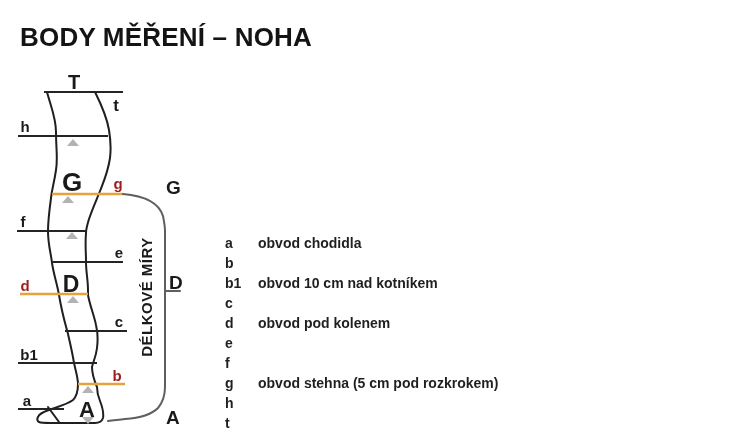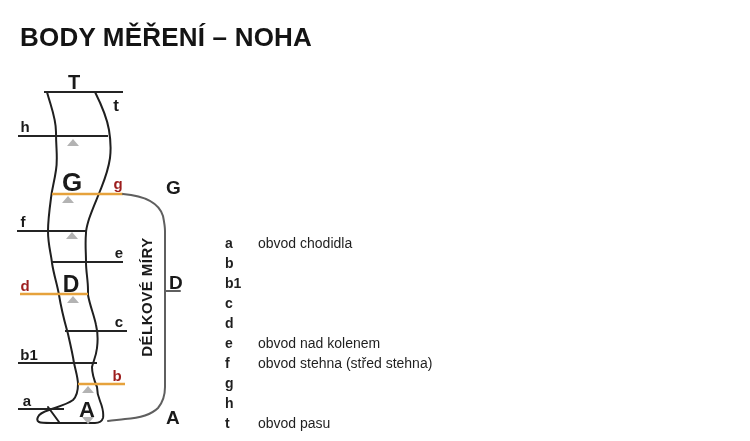--- a/index.html
+++ b/index.html
@@ -23,21 +23,21 @@
   .outline   { fill:none; stroke:#1f1f1f; stroke-width:2;   stroke-linecap:round; stroke-linejoin:round; }
   .mline     { fill:none; stroke:#242424; stroke-width:2.2; stroke-linecap:butt; }
   .oline     { fill:none; stroke-width:2.4; stroke-linecap:butt; }
   .bracket   { fill:none; stroke-width:2; stroke-linecap:round; stroke-linejoin:round; }
   .legend {
     position:absolute; left:225px; top:233px;
     font-size:14px; color:#1f1f1f;
   }
   .legend-row { display:flex; height:20px; line-height:20px; }
   .legend-key { font-weight:bold; width:33px; flex:0 0 33px; }
-  .legend-label { white-space:nowrap; }
+  .legend-label { white-space:nowrap;font-weight:bold; }
 </style>
 </head>
 <body>
 
 <h1 class="title">BODY MĚŘENÍ – NOHA</h1>
 
 <svg class="diagram" width="750" height="441" viewBox="0 0 750 441" xmlns="http://www.w3.org/2000/svg">
 
   <path class="outline" d="M47,92 C51,107 56,118 56,132 C56,150 58,158 56,170 C54,184 52,188 51,198
            C49,213 48,222 48,231 C48,245 51,253 52,263 C54,276 57,283 59,295
@@ -101,38 +101,38 @@
 <div class="legend">
   <div class="legend-row">
     <span class="legend-key">a</span>
     <span class="legend-label">obvod chodidla</span>
   </div>
   <div class="legend-row">
     <span class="legend-key">b</span>
   </div>
   <div class="legend-row">
     <span class="legend-key">b1</span>
+    <span class="legend-label">obvod 10 cm nad kotníkem</span>
   </div>
   <div class="legend-row">
     <span class="legend-key">c</span>
   </div>
   <div class="legend-row">
     <span class="legend-key">d</span>
+    <span class="legend-label">obvod pod kolenem</span>
   </div>
   <div class="legend-row">
     <span class="legend-key">e</span>
-    <span class="legend-label">obvod nad kolenem</span>
   </div>
   <div class="legend-row">
     <span class="legend-key">f</span>
-    <span class="legend-label">obvod stehna (střed stehna)</span>
   </div>
   <div class="legend-row">
     <span class="legend-key">g</span>
+    <span class="legend-label">obvod stehna (5 cm pod rozkrokem)</span>
   </div>
   <div class="legend-row">
     <span class="legend-key">h</span>
   </div>
   <div class="legend-row">
     <span class="legend-key">t</span>
-    <span class="legend-label">obvod pasu</span>
   </div>
 </div>
 
 </body></html>

